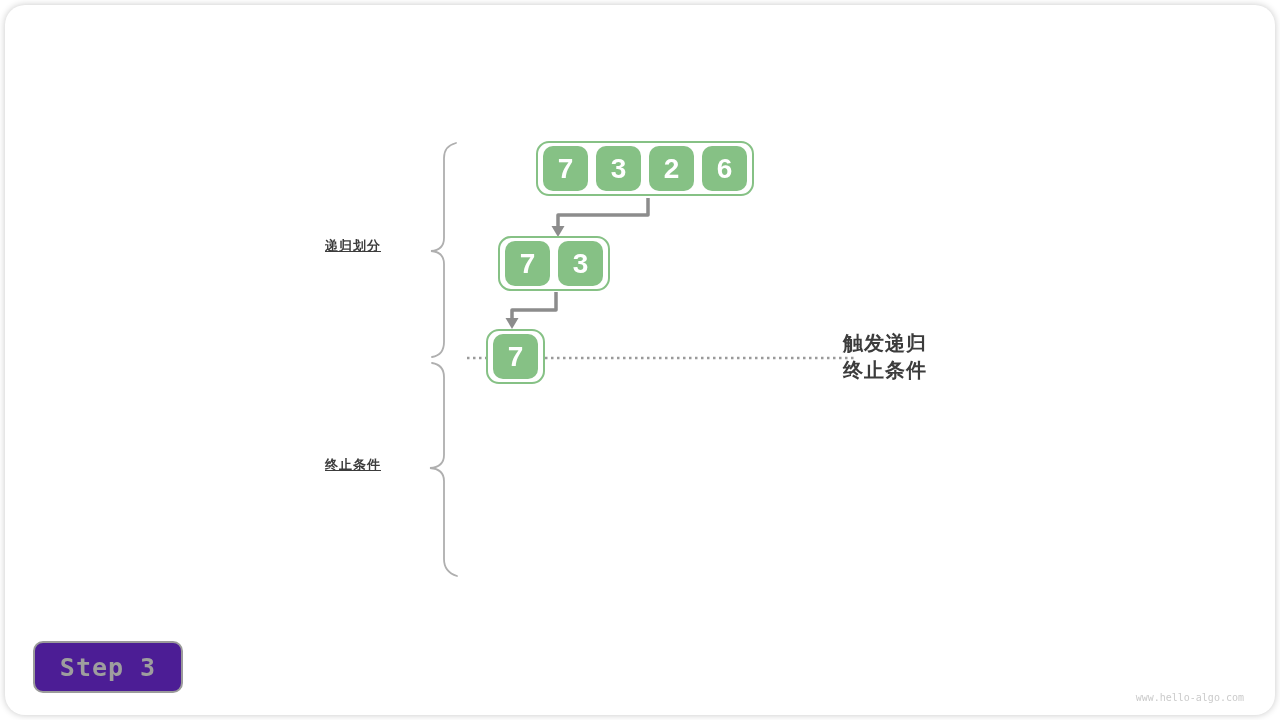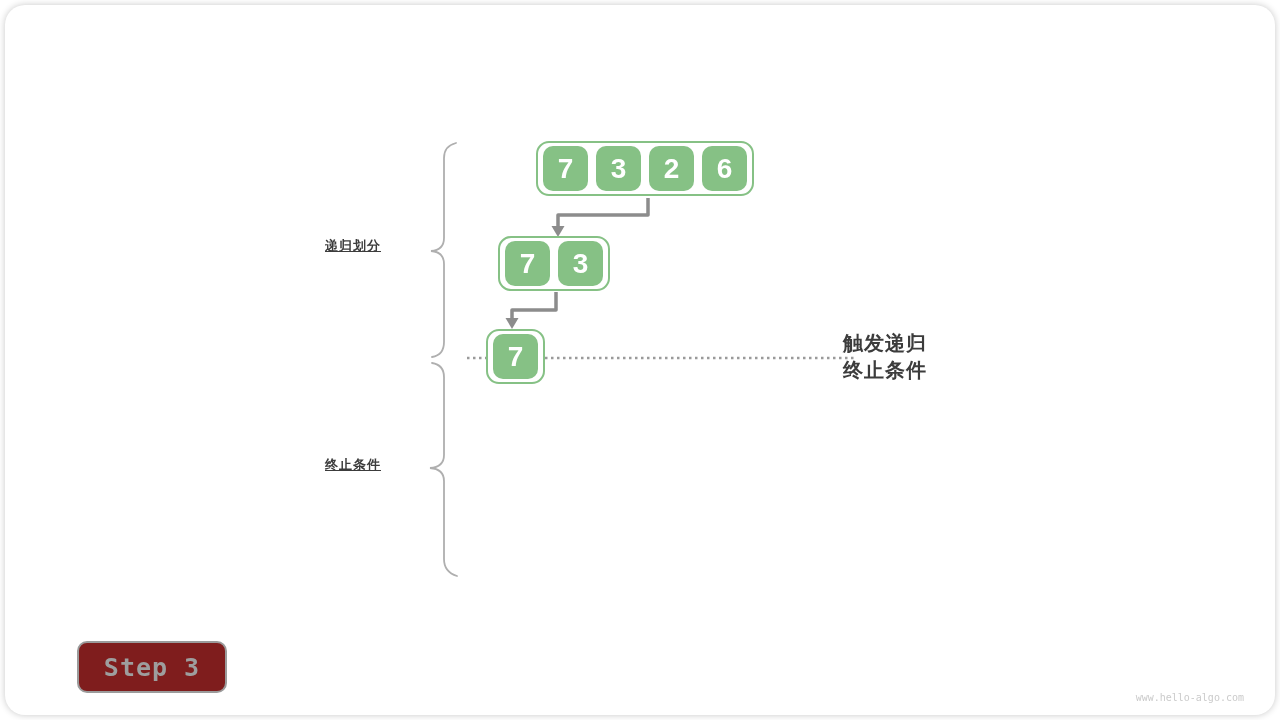--- a/index.html
+++ b/index.html
@@ -58,27 +58,26 @@
   .phase-merge{left:293px;top:456px;}
 
   .annotation{
     position:absolute;left:843px;top:330px;
     font-size:20px;font-weight:700;color:var(--label-dark);
     line-height:27px;letter-spacing:1px;white-space:nowrap;
   }
 
   .step-badge{
     position:absolute;left:33px;top:641px;width:150px;height:52px;
-    box-sizing:border-box;background:#7f1d1d;
+    box-sizing:border-box;background:#4c1d95;
     border:2px solid var(--badge-border);border-radius:10px;
     display:flex;align-items:center;justify-content:center;
     font-family:"DejaVu Sans Mono","Liberation Mono",monospace;
     font-size:25px;font-weight:700;color:var(--badge-gray);
     letter-spacing:1px;
-    margin-left:44px;
   }
   .watermark{
     position:absolute;right:36px;bottom:17px;
     font-family:"DejaVu Sans Mono","Liberation Mono",monospace;
     font-size:10px;color:var(--watermark-gray);
   }
 </style>
 </head>
 <body>
 

